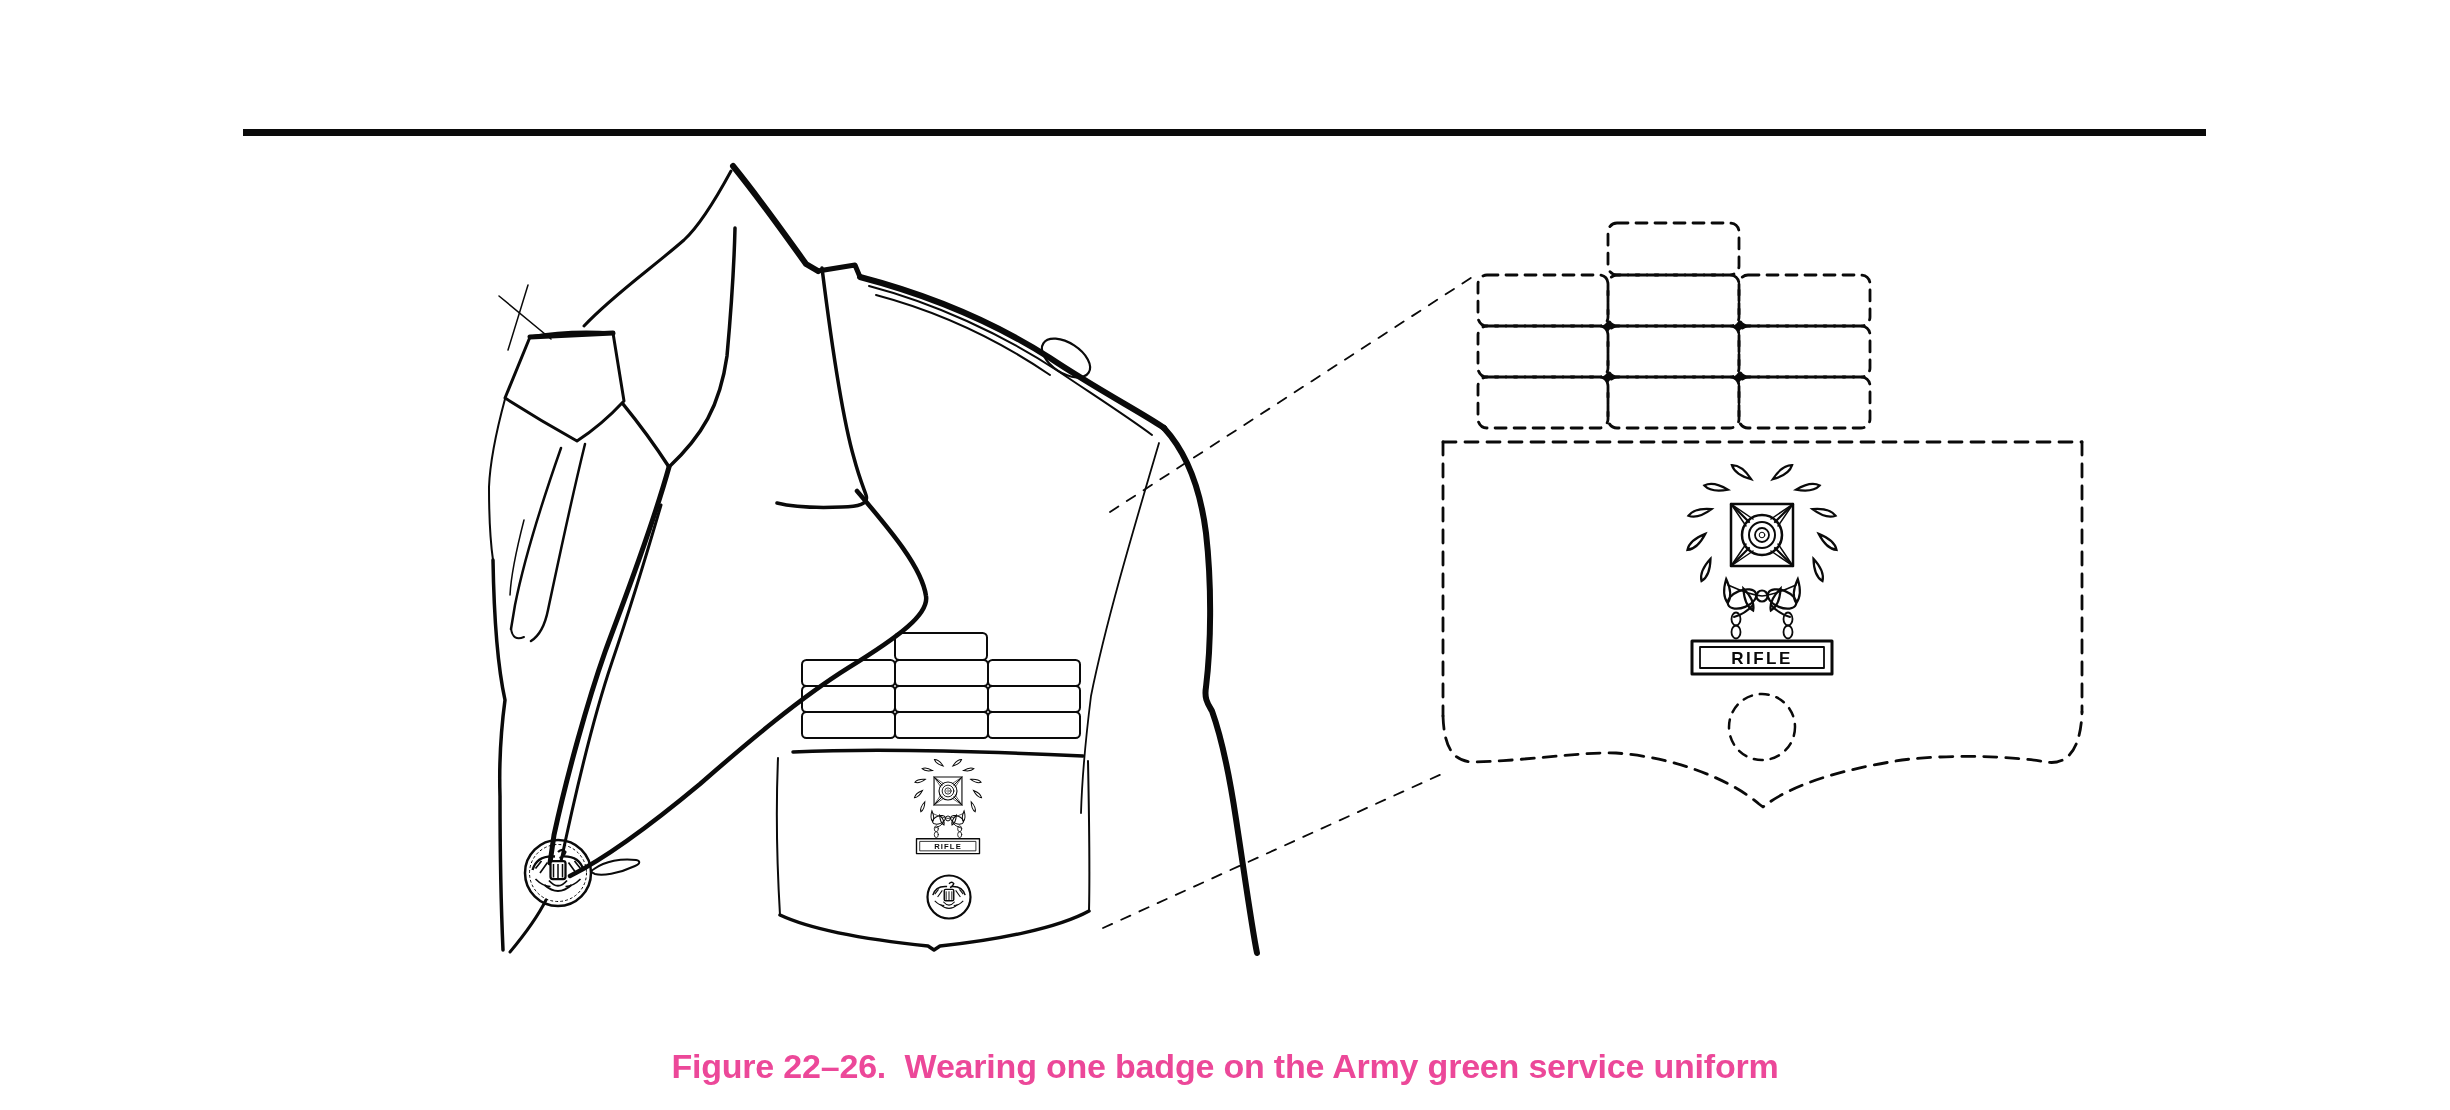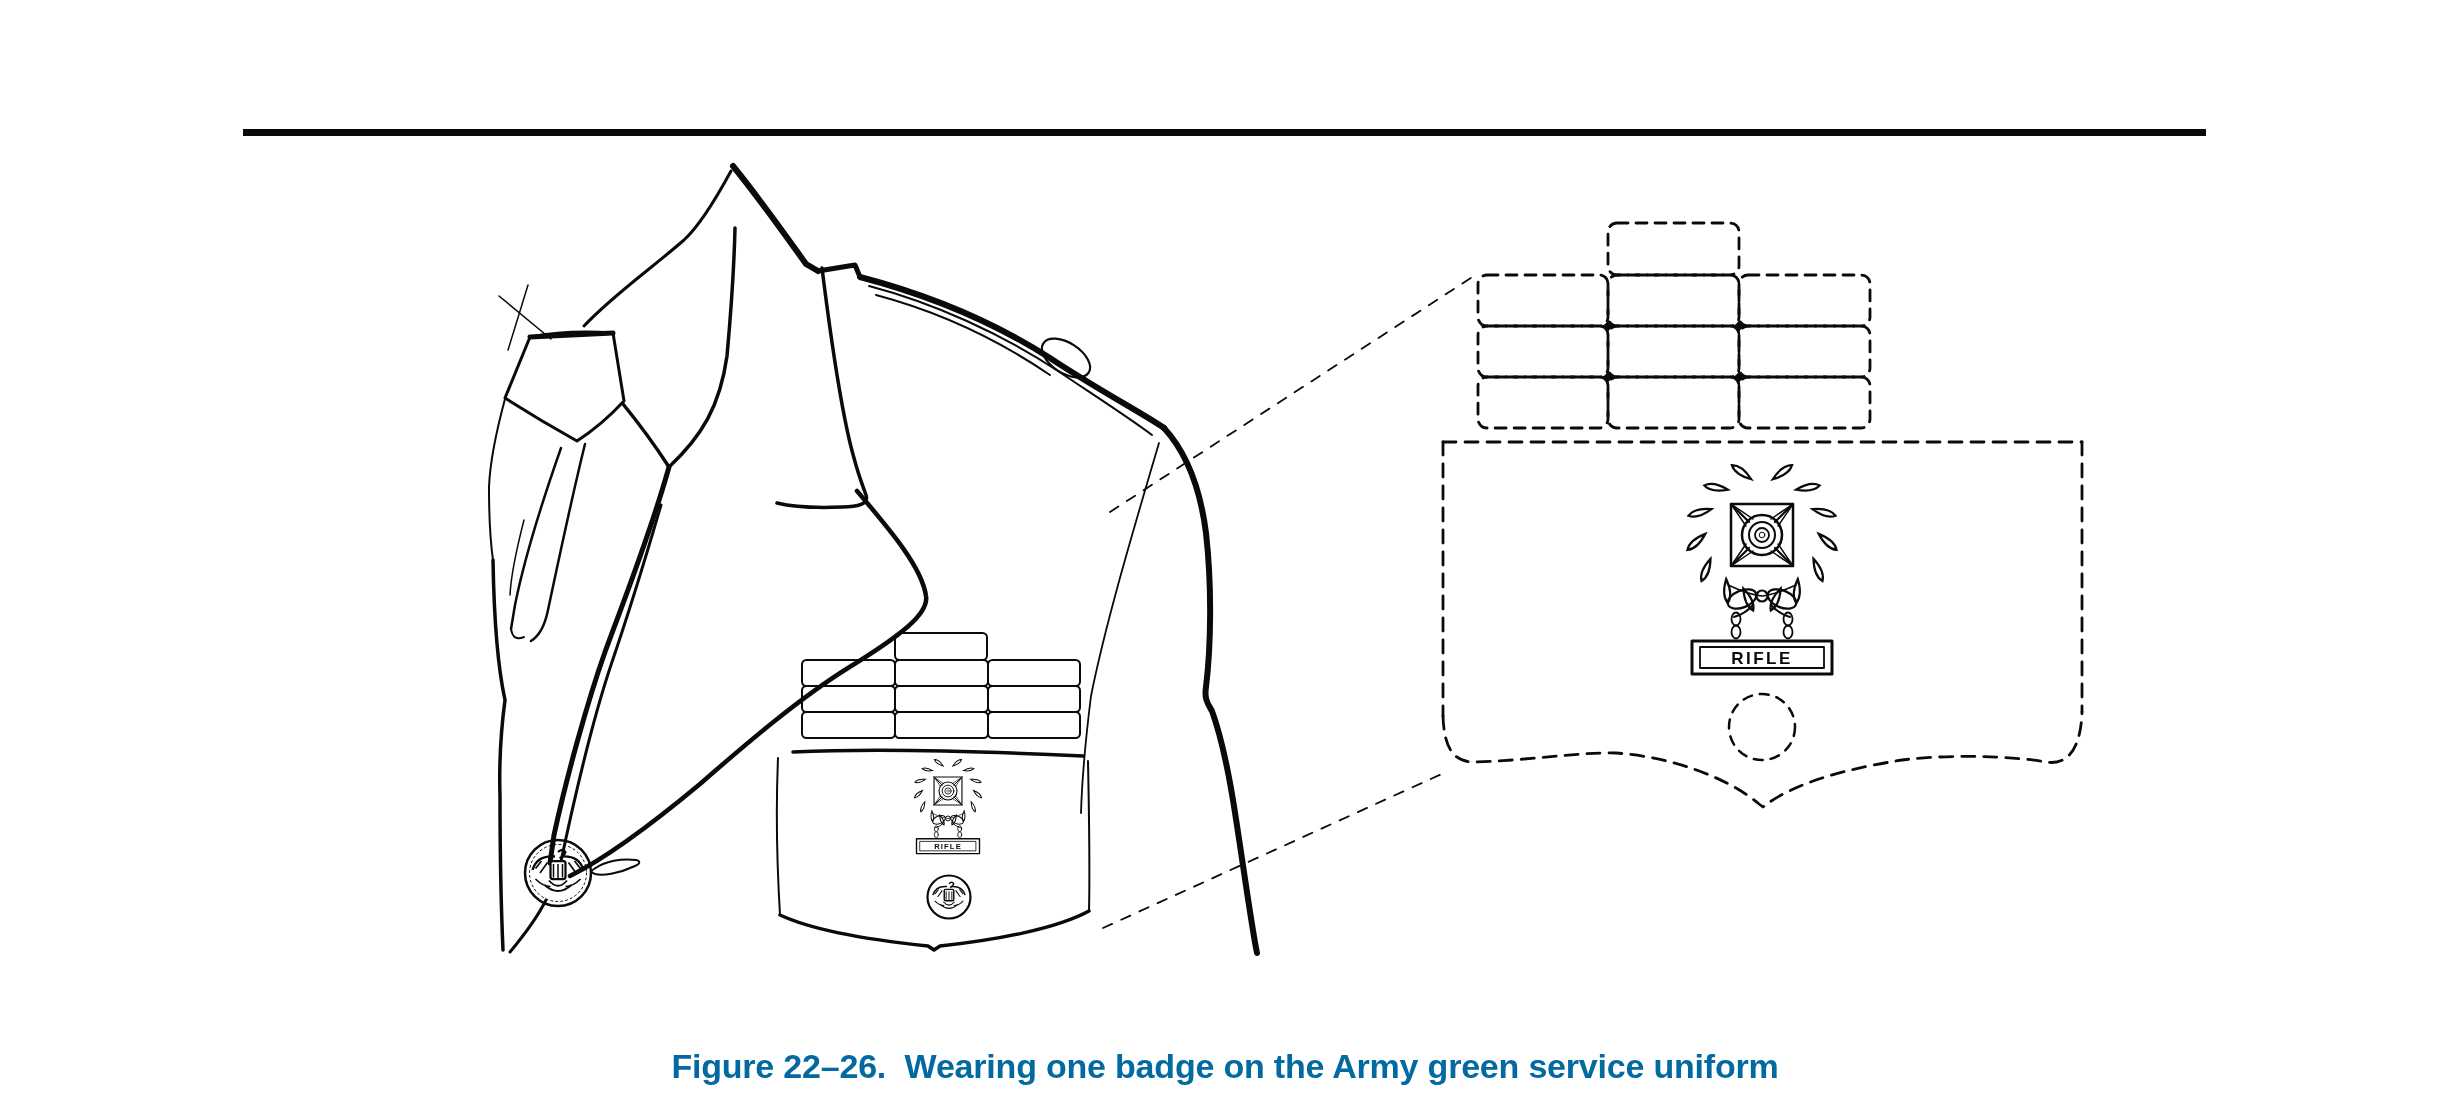--- a/index.html
+++ b/index.html
@@ -1,21 +1,21 @@
 <!DOCTYPE html>
 <html><head>
 <meta charset="utf-8">
 <style>
   html,body{margin:0;padding:0;background:#fff;}
   .page{position:relative;width:2450px;height:1110px;background:#ffffff;overflow:hidden;
         font-family:"Liberation Sans", sans-serif;}
   .top-rule{position:absolute;left:243px;top:129px;width:1963px;height:7px;background:#0a0a0a;}
   .art{position:absolute;left:0;top:0;}
   .caption{position:absolute;left:0;right:0;top:1048px;text-align:center;
-           font-weight:700;font-size:34px;line-height:36px;color:#0369a1;
+           font-weight:700;font-size:34px;line-height:36px;color:#ec4899;
            letter-spacing:-0.2px;white-space:pre;}
   
   svg .ink path, svg .ink line, svg .ink circle, svg .ink ellipse, svg .ink rect{
       stroke:#0a0a0a; fill:none; stroke-linecap:round; stroke-linejoin:round;}
   svg .fw{fill:#ffffff;}
   svg .fb{fill:#0a0a0a;stroke:none;}
   .w1{stroke-width:1px!important}.w15{stroke-width:1.5px!important}.w18{stroke-width:1.8px!important}
   .w2{stroke-width:2px!important}.w22{stroke-width:2.2px!important}.w25{stroke-width:2.5px!important}
   .w28{stroke-width:2.8px!important}.w3{stroke-width:3px!important}.w35{stroke-width:3.5px!important}
   .w45{stroke-width:4.5px!important}.w5{stroke-width:5px!important}.w6{stroke-width:6px!important}

